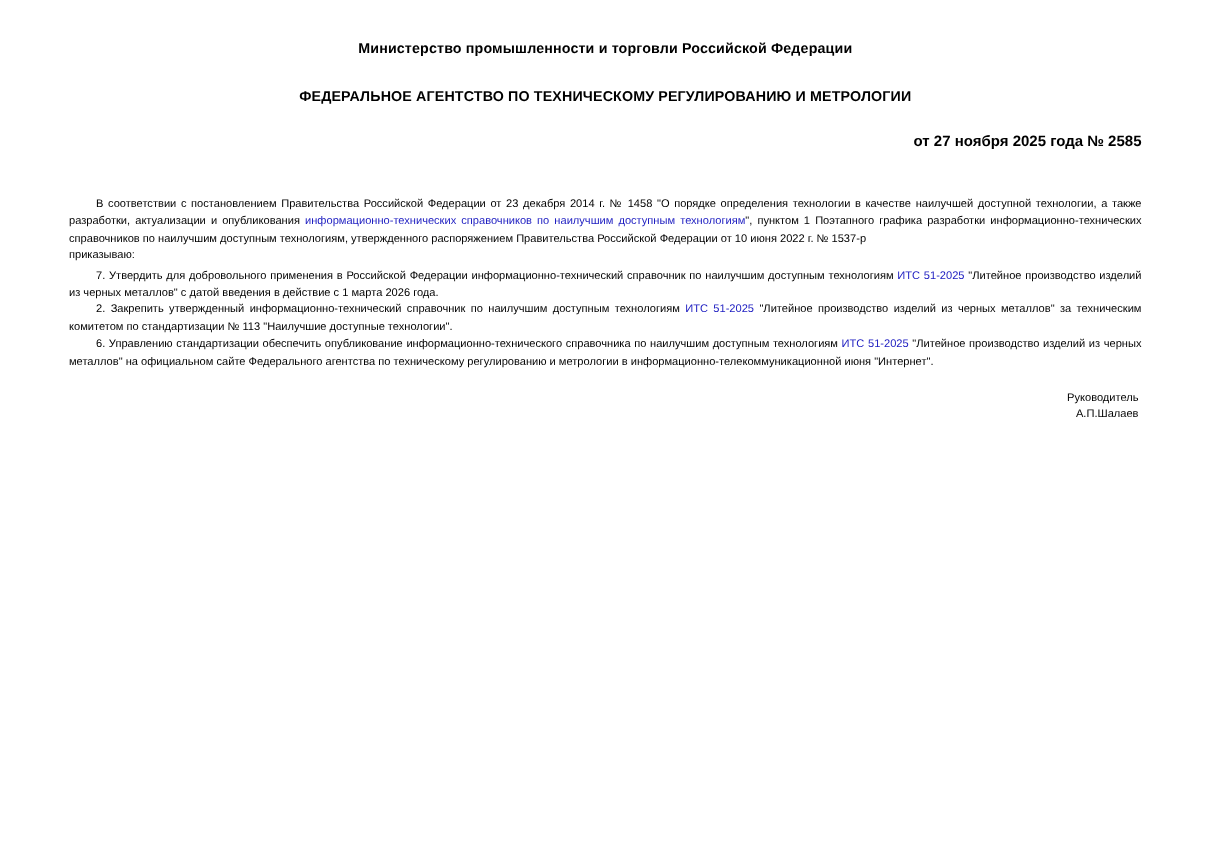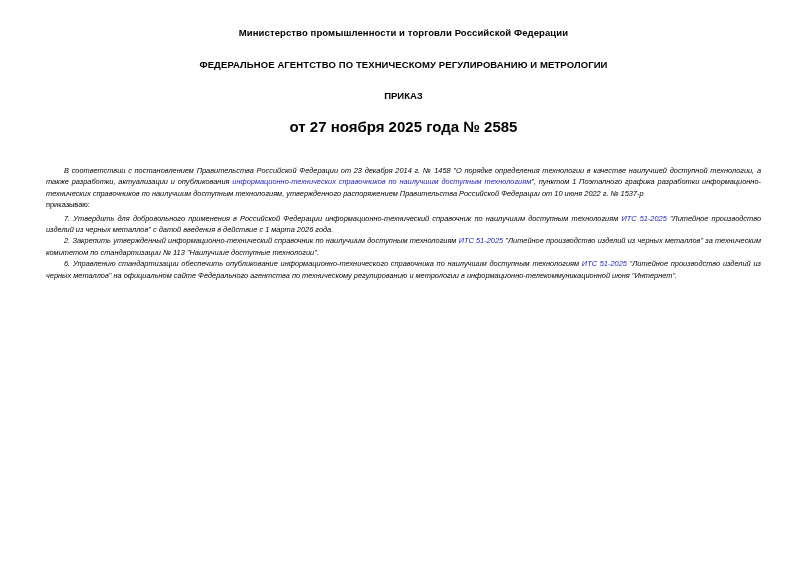--- a/index.html
+++ b/index.html
@@ -31,23 +31,23 @@
   .hdr-line.l2 {
     margin-top: 18px;
   }
   .doc-type {
     text-align: center;
     font-weight: bold;
     font-size: 9.5px;
     margin-top: 18px;
   }
   .doc-date {
-    text-align: center;
+    text-align: right;
     font-weight: bold;
-    font-size: 15px;
+    font-size: 10px;
     margin-top: 17px;
   }
   .doc-title {
     text-align: center;
     font-weight: bold;
     font-size: 9.5px;
     margin-top: 21px;
     line-height: 14px;
   }
   .lnk {
@@ -61,21 +61,20 @@
   }
   .para {
     margin: 0;
     text-align: justify;
   }
   .para + .para {
     margin-top: 0;
   }
   .para.indent {
     text-indent: 18px;
-    font-style: italic;
   }
   .para.sp {
     margin-top: 2px;
   }
   .signer {
     margin-top: 13px;
     font-size: 7.4px;
     line-height: 11.4px;
     text-align: right;
   }
@@ -84,21 +83,20 @@
   }
 </style>
 </head>
 <body>
 
 <div class="page">
 
   <div class="hdr-line">Министерство промышленности и торговли Российской Федерации</div>
   <div class="hdr-line l2">ФЕДЕРАЛЬНОЕ АГЕНТСТВО ПО ТЕХНИЧЕСКОМУ РЕГУЛИРОВАНИЮ И МЕТРОЛОГИИ</div>
 
-  <div class="doc-type">ПРИКАЗ</div>
 
   <div class="doc-date">от 27 ноября 2025 года № 2585</div>
 
 
   <div class="body-text">
 
     <p class="para indent">
       <span>В соответствии с постановлением Правительства Российской Федерации от 23 декабря 2014 г. № 1458 "О порядке определения технологии в качестве наилучшей доступной технологии, а также разработки,</span>
       <span>актуализации и опубликования </span><span class="lnk">информационно-технических справочников по наилучшим доступным технологиям</span><span>", пунктом 1 Поэтапного графика разработки информационно-технических справочников по наилучшим</span>
       <span>доступным технологиям, утвержденного распоряжением Правительства Российской Федерации от 10 июня 2022 г. № 1537-р</span>
@@ -116,14 +114,18 @@
       <span>стандартизации № 113 "Наилучшие доступные технологии".</span>
     </p>
 
     <p class="para indent">
       <span>6. Управлению стандартизации обеспечить опубликование информационно-технического справочника по наилучшим доступным технологиям </span><span class="lnk">ИТС 51-2025</span><span> "Литейное производство изделий из черных металлов" на</span>
       <span>официальном сайте Федерального агентства по техническому регулированию и метрологии в информационно-телекоммуникационной июня "Интернет".</span>
     </p>
 
   </div>
 
+  <div class="signer">
+    <div>Руководитель</div>
+    <div>А.П.Шалаев</div>
+  </div>
 
 </div>
 
 </body></html>

